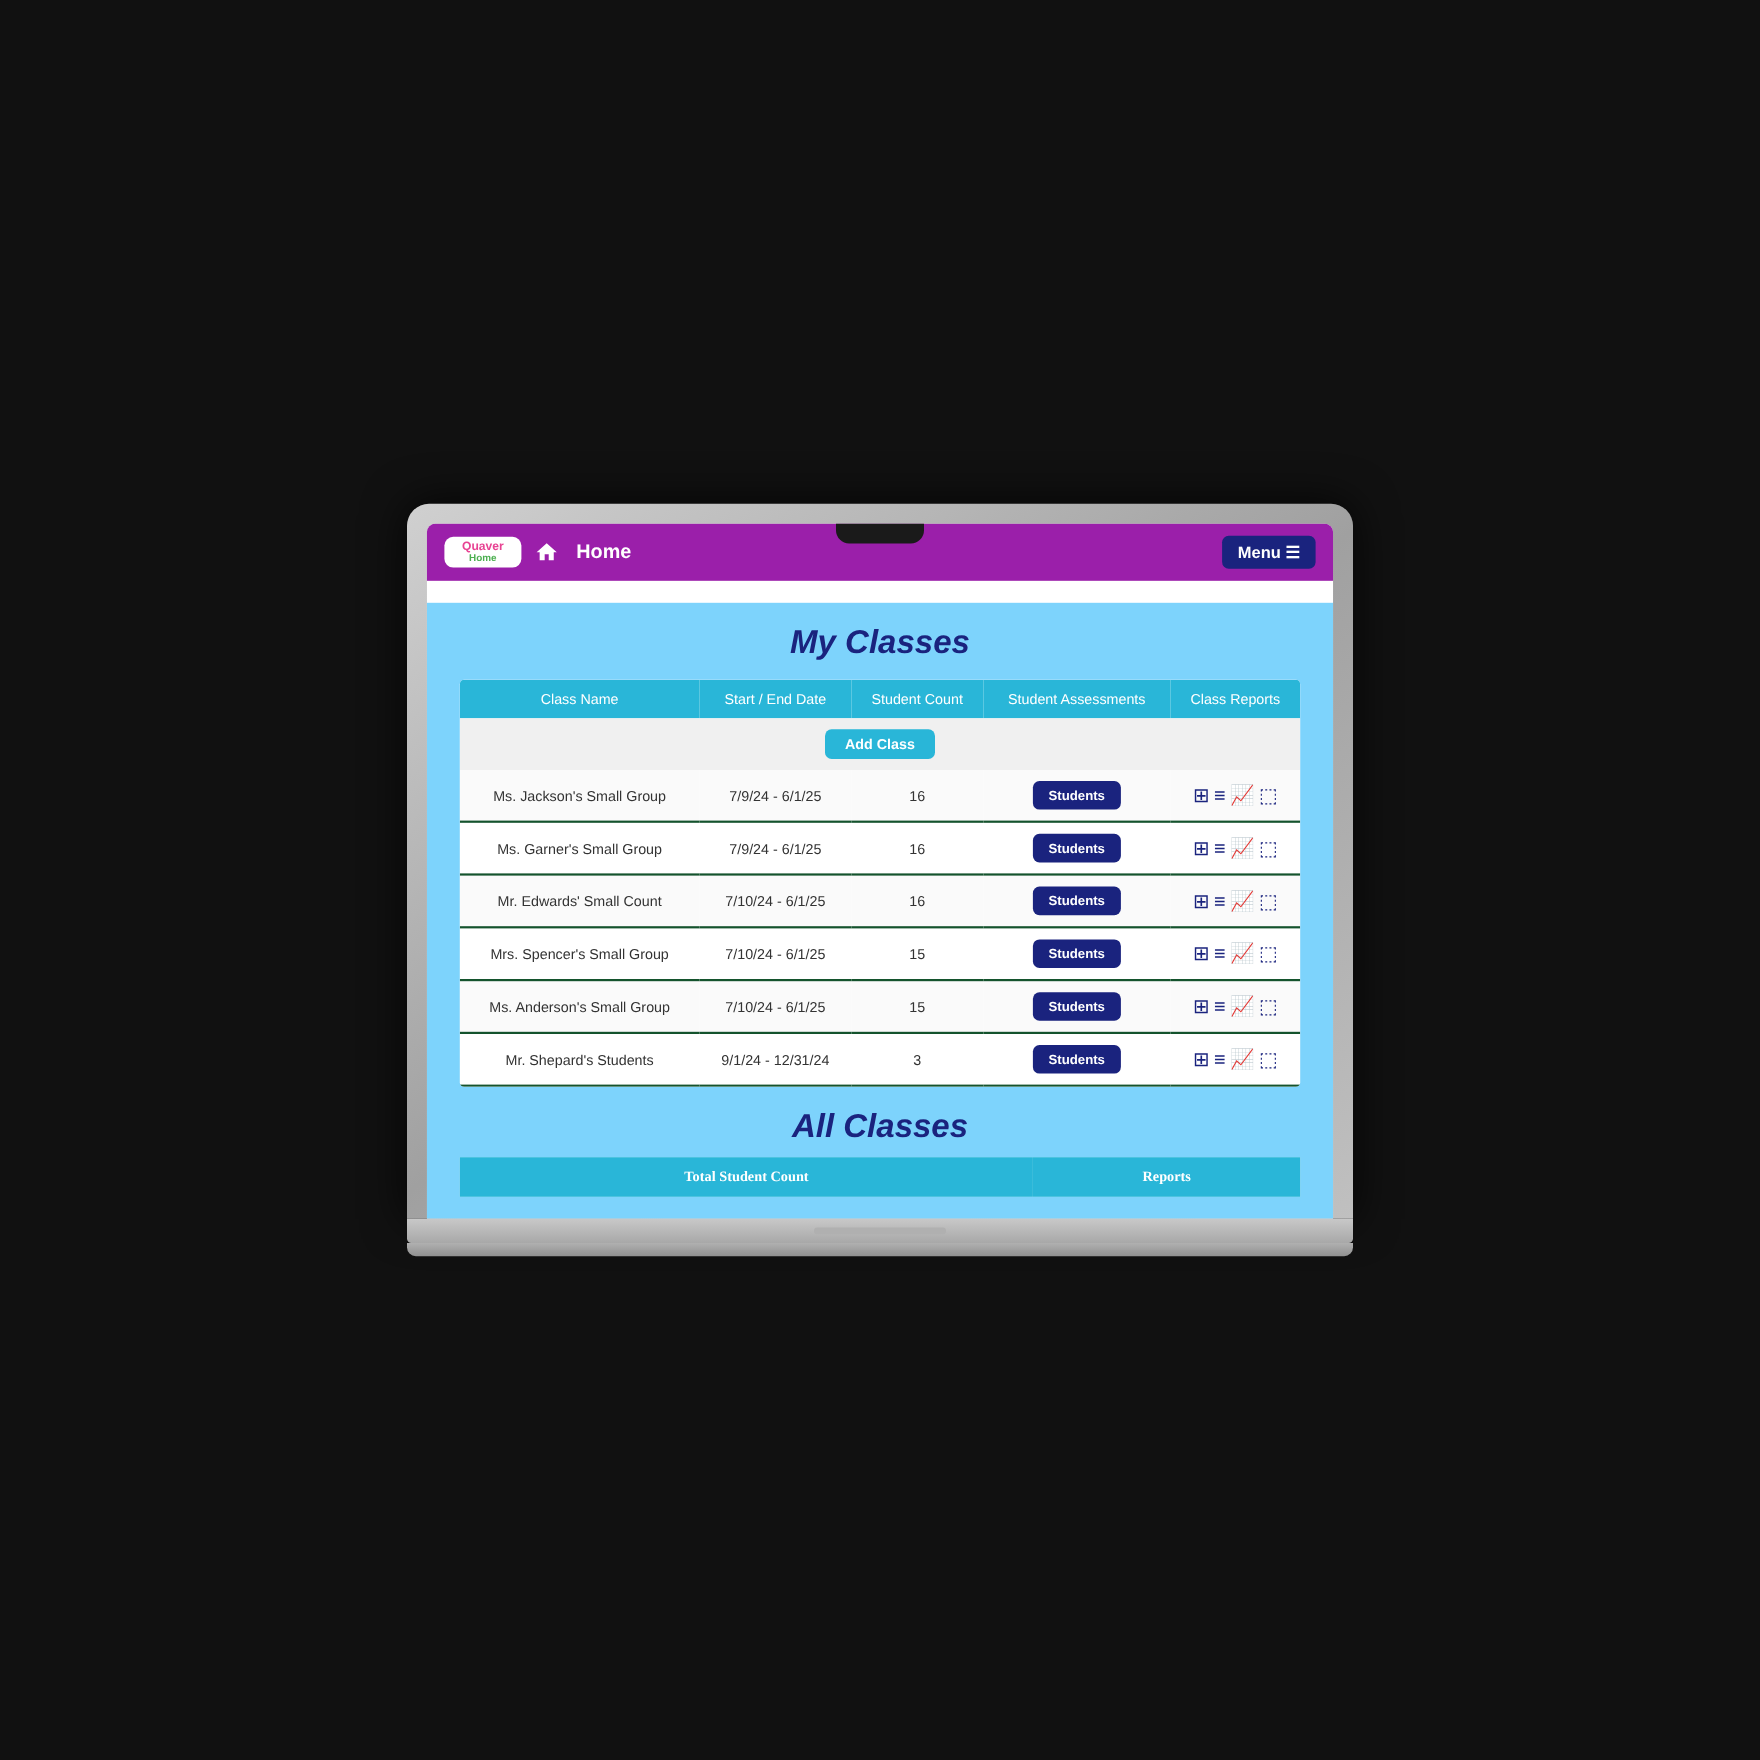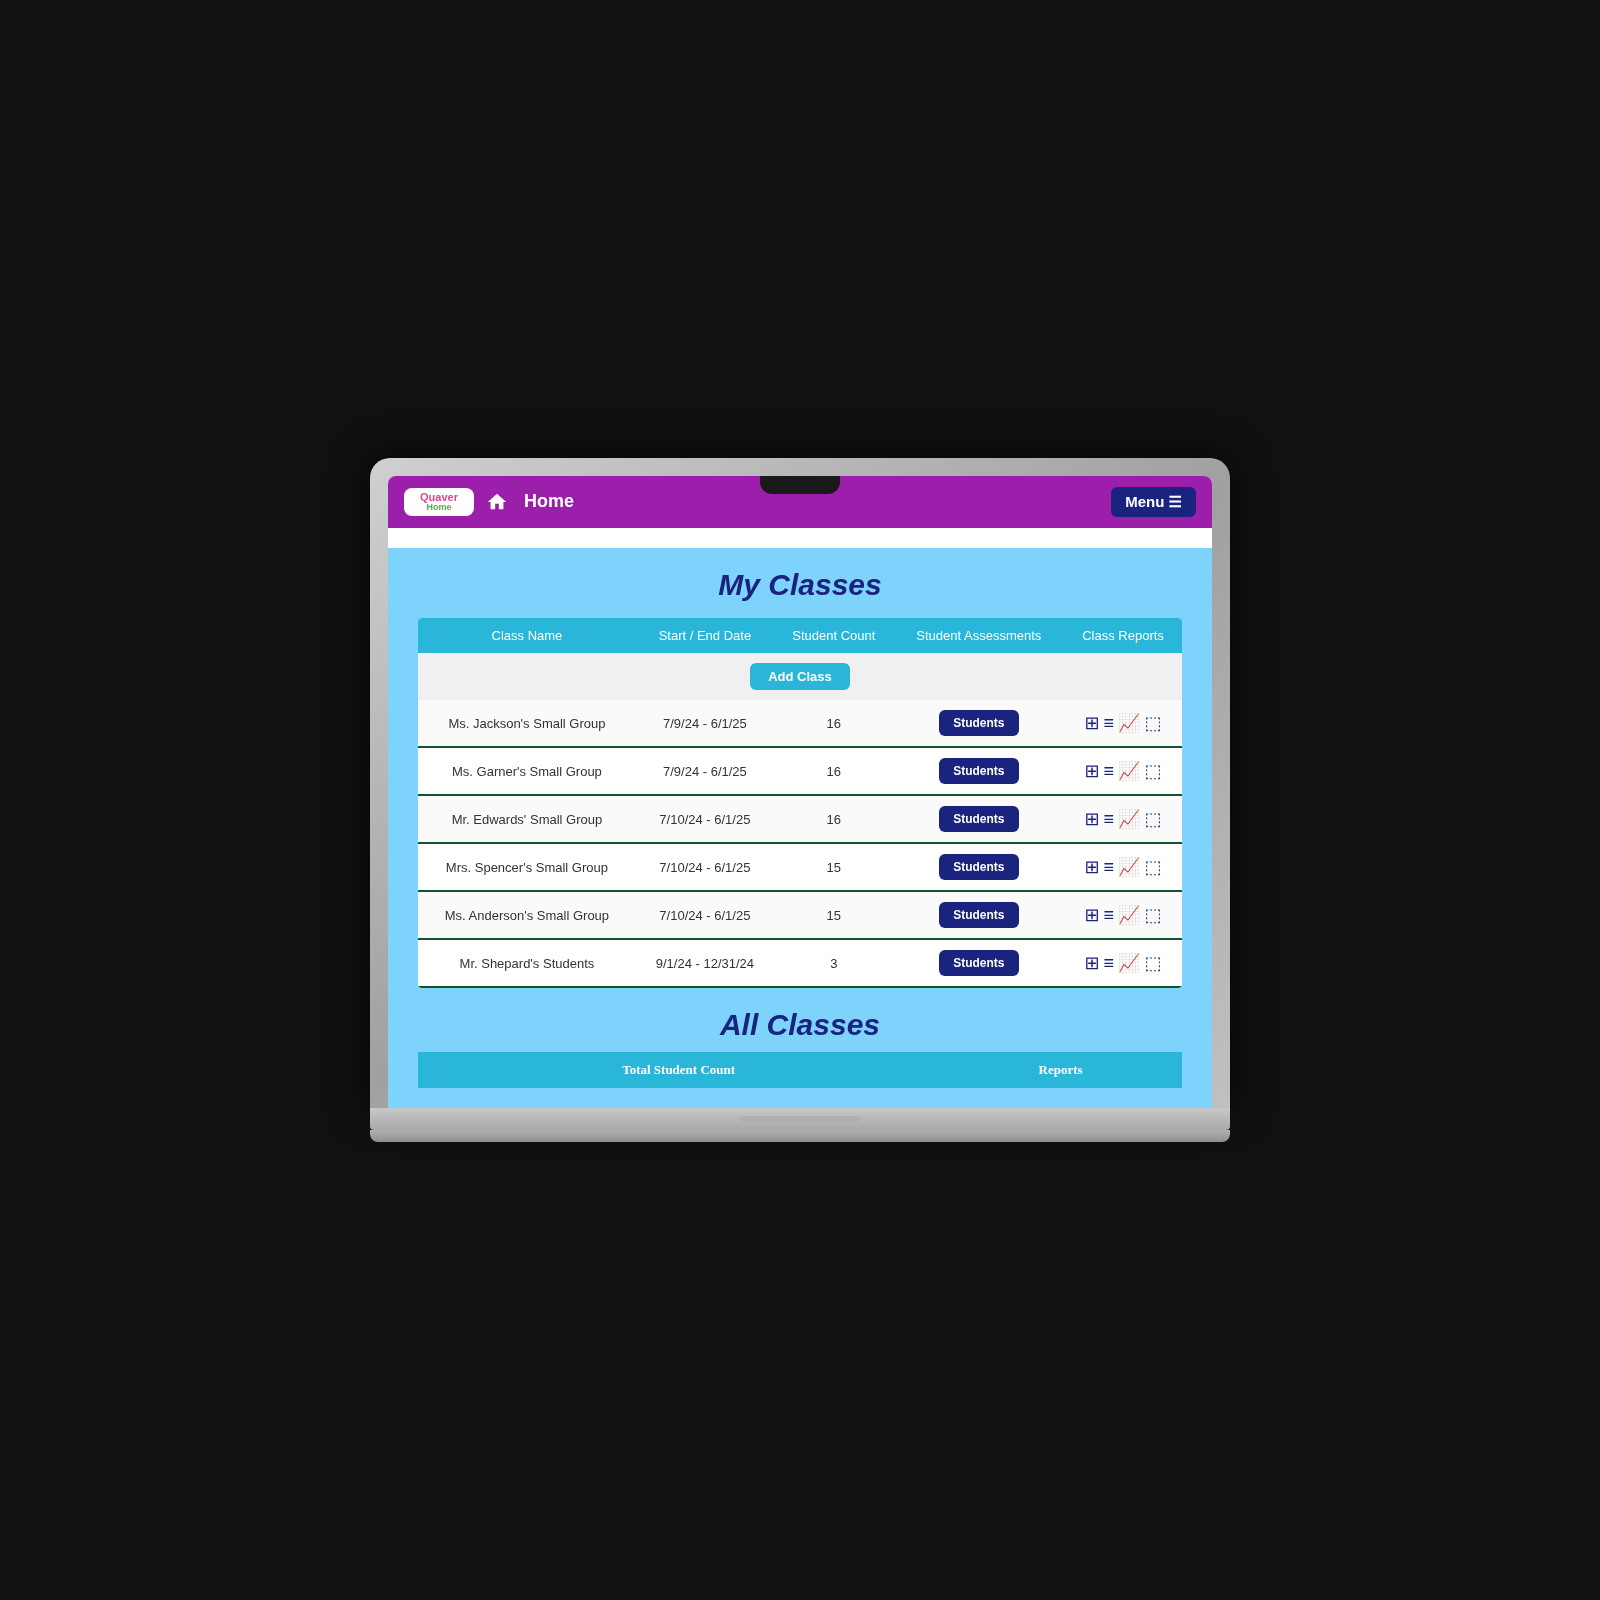--- a/index.html
+++ b/index.html
@@ -341,21 +341,21 @@
       <td>
         <div class="report-icons">
       <span style="cursor:pointer;font-size:18px;color:#1a237e;" title="Grid">⊞</span>
       <span style="cursor:pointer;font-size:18px;color:#1a237e;" title="Lines">≡</span>
       <span style="cursor:pointer;font-size:18px;color:#1a237e;" title="Chart">📈</span>
       <span style="cursor:pointer;font-size:18px;color:#1a237e;" title="Report">⬚</span>
     </div>
       </td>
     </tr>
                 <tr>
-      <td>Mr. Edwards' Small Group</td>
+      <td>Mr. Edwards' Small Count</td>
       <td>7/10/24 - 6/1/25</td>
       <td>16</td>
       <td>
         <button class="students-btn">Students</button>
       </td>
       <td>
         <div class="report-icons">
       <span style="cursor:pointer;font-size:18px;color:#1a237e;" title="Grid">⊞</span>
       <span style="cursor:pointer;font-size:18px;color:#1a237e;" title="Lines">≡</span>
       <span style="cursor:pointer;font-size:18px;color:#1a237e;" title="Chart">📈</span>

